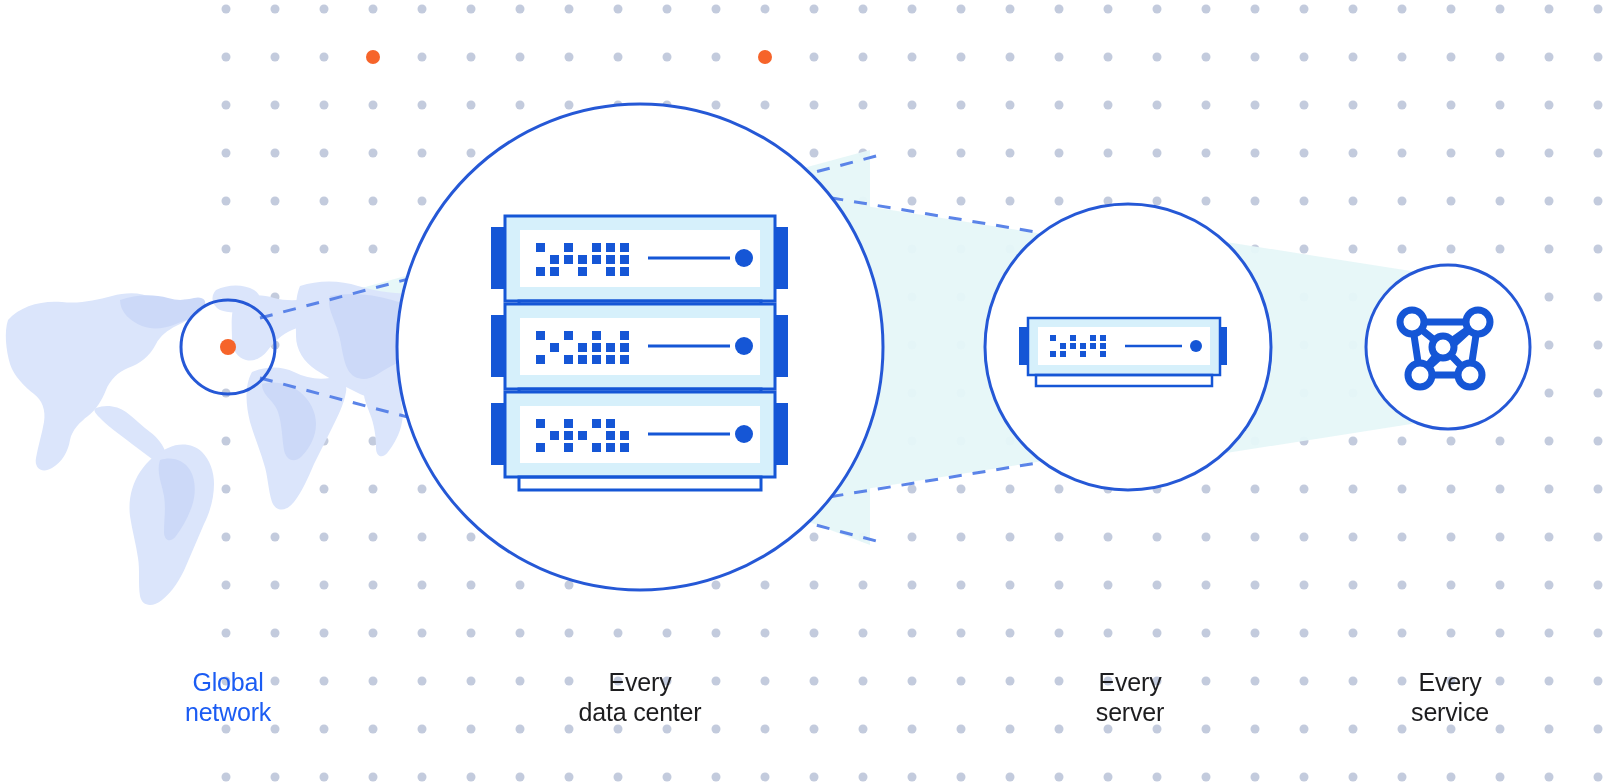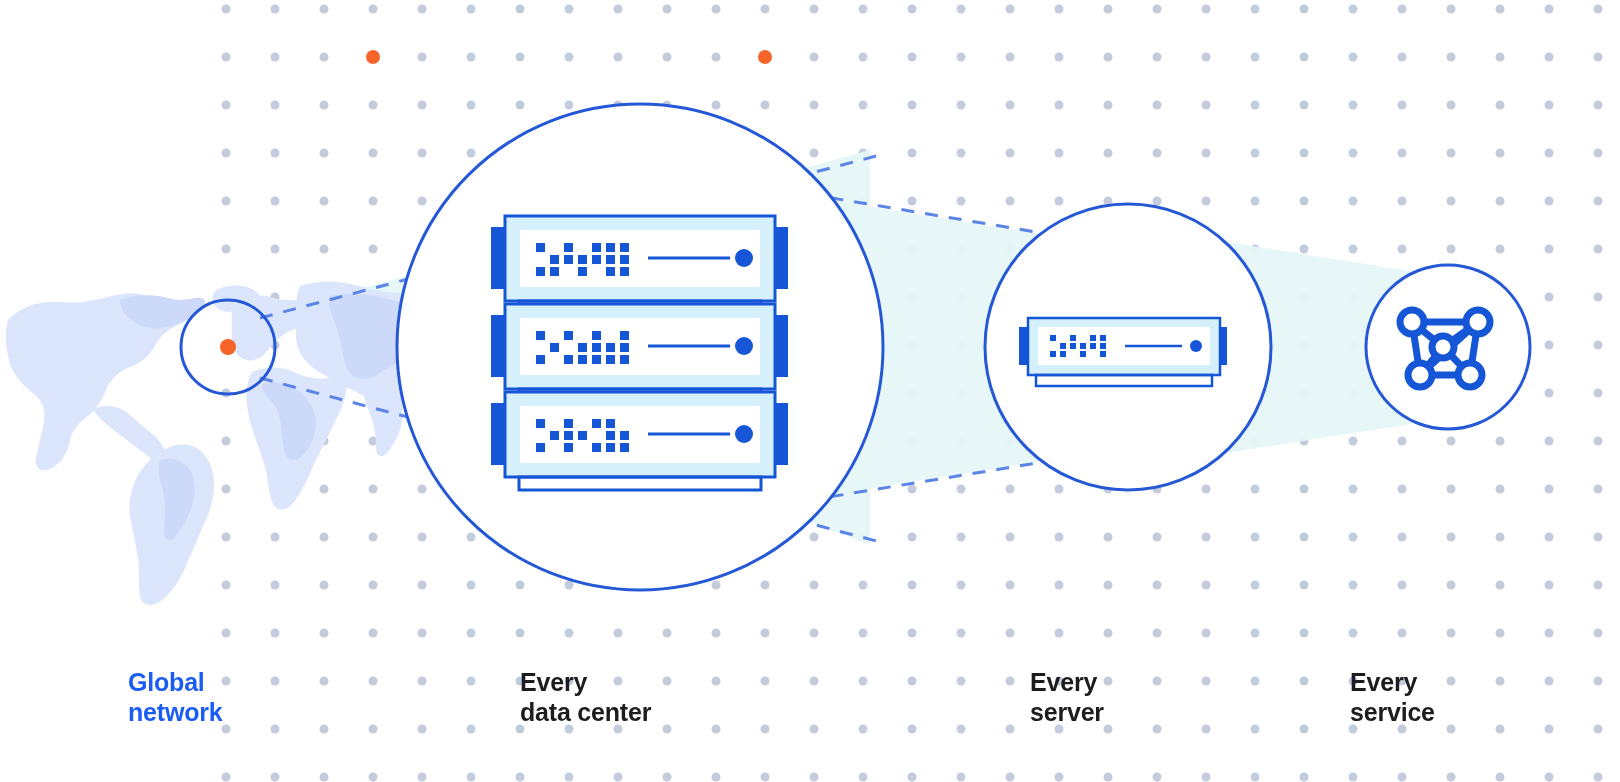--- a/index.html
+++ b/index.html
@@ -19,23 +19,24 @@
   }
   #stage svg.layer {
     position: absolute;
     top: 0;
     left: 0;
     width: 1620px;
     height: 782px;
   }
   .label {
     position: absolute;
+    text-align: center;
     font-family: "Liberation Sans", sans-serif;
     font-size: 25px;
-    font-weight: 700;
+    font-weight: 400;
     line-height: 1.18;
     letter-spacing: -0.2px;
     color: #1d1d1f;
     white-space: pre-line;
     user-select: none;
   }
   .label.accent {
     color: #1b5cf3;
   }
 </style>

